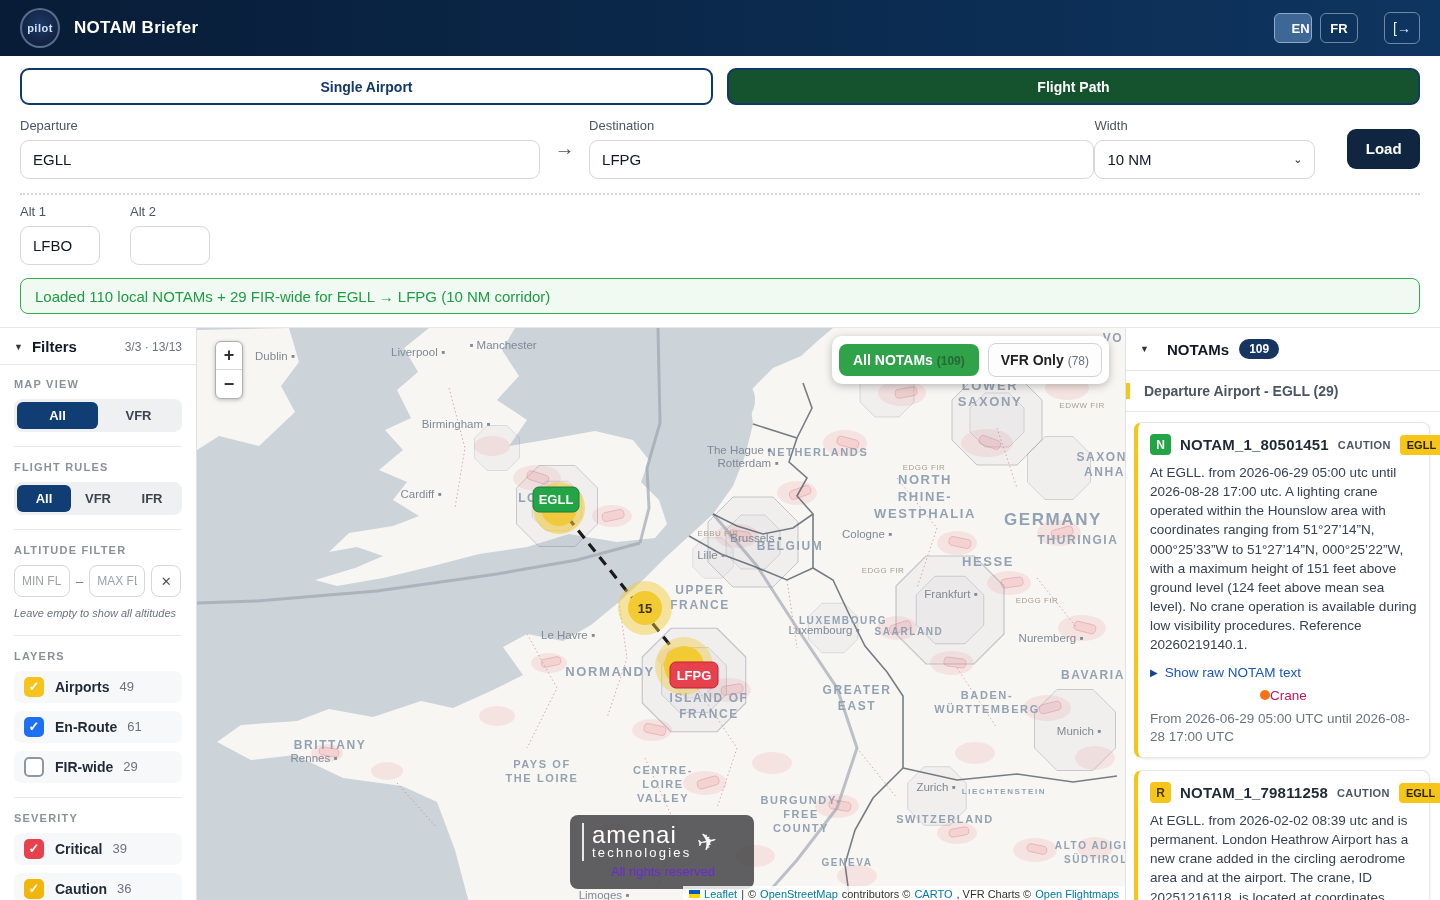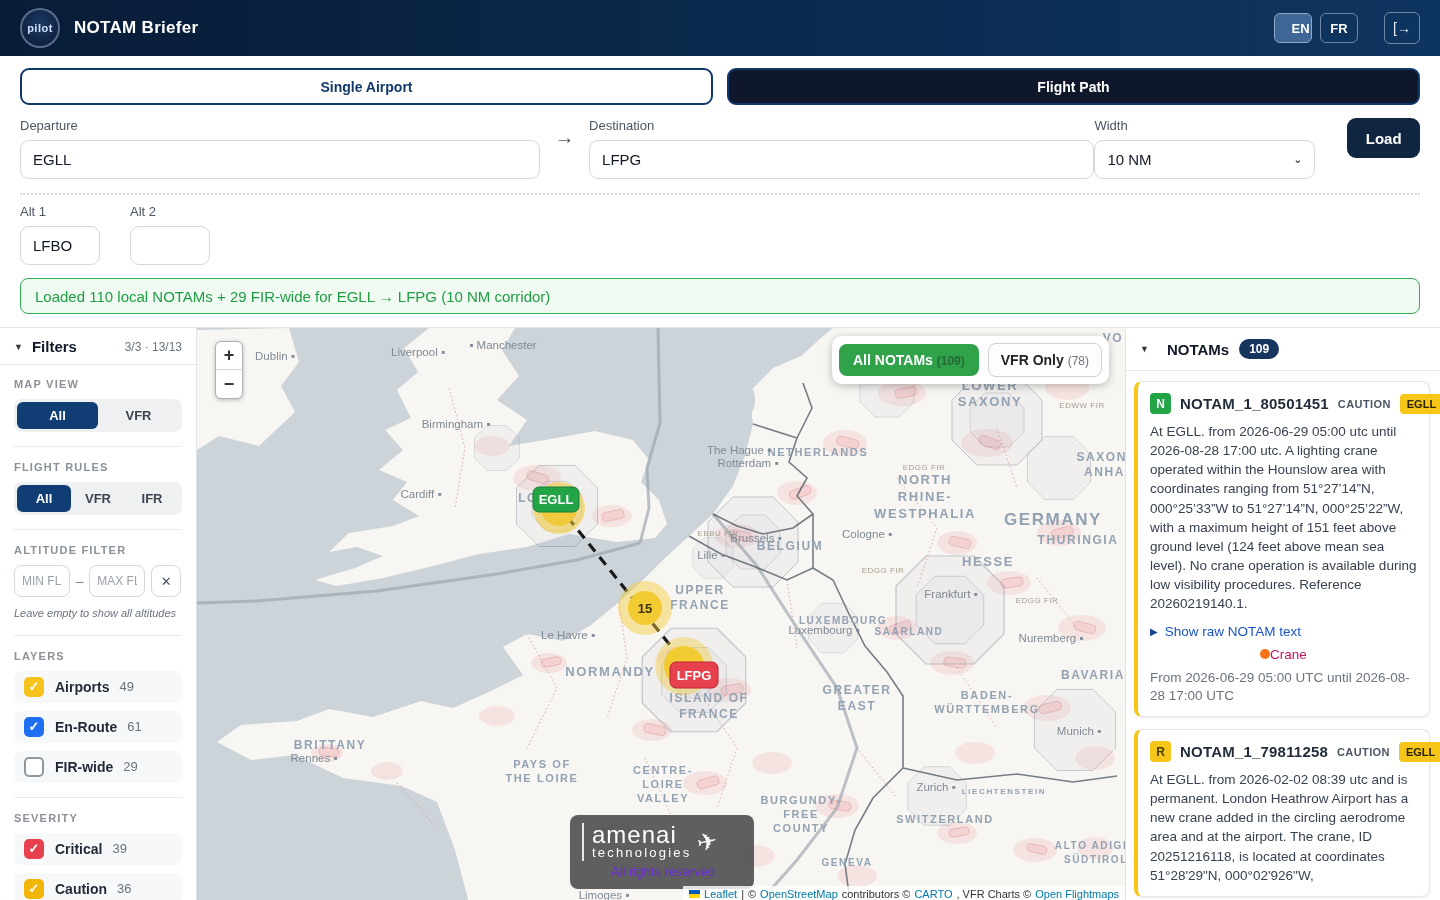--- a/index.html
+++ b/index.html
@@ -21,23 +21,23 @@
   .lang-fr { background:transparent; border:1px solid #6f87a8; }
   .logout-btn { width:36px; height:32px; margin-left:18px; border:1px solid #6f87a8; border-radius:6px;
     color:#e8eef7; display:flex; align-items:center; justify-content:center; font-size:14px; cursor:pointer; }
 
   
   .form-wrap { padding:12px 20px 0 20px; }
   .tabs-row { display:flex; gap:14px; }
   .tab { flex:1; height:37px; border-radius:9px; display:flex; align-items:center; justify-content:center;
     font-size:14px; font-weight:bold; cursor:pointer; }
   .tab-single { background:#fff; border:2px solid #11386b; color:#11386b; }
-  .tab-flight { background:#0f172a; border:2px solid #11386b; color:#fff; }
-
-  .fields-row { display:flex; margin-top:13px; align-items:flex-start; }
+  .tab-flight { background:#14532d; border:2px solid #11386b; color:#fff; }
+
+  .fields-row { display:flex; margin-top:13px; align-items:center; }
   .field-block { display:flex; flex-direction:column; }
   .field-label { font-size:13px; color:#4b5563; margin-bottom:7px; }
   .text-input { height:39px; border:1px solid #d4d8dc; border-radius:9px; padding:0 12px;
     font-size:15px; color:#111827; font-family:inherit; outline:none; background:#fff; }
   .arrow-cell { width:50px; height:39px; display:flex; align-items:center; justify-content:center;
     color:#555; font-size:20px; }
   .select-box { height:39px; border:1px solid #d4d8dc; border-radius:9px; padding:0 12px; width:221px;
     display:flex; align-items:center; justify-content:space-between; font-size:15px; color:#111827; cursor:pointer; background:#fff; }
   .select-chevron { font-size:11px; color:#222; }
   .load-btn { width:74px; height:40px; background:#0f2540; color:#fff; border:none; border-radius:9px;
@@ -541,20 +541,24 @@
       <a>Open Flightmaps</a>
     </div>
   </div>
 
   <div class="panel">
     <div class="panel-header">
       <span class="sb-caret">▼</span>
       <span class="panel-title">NOTAMs</span>
       <span class="count-pill">109</span>
     </div>
+    <div class="section-header">
+      <div class="section-bar"></div>
+      <div class="section-title">Departure Airport - EGLL (29)</div>
+    </div>
 
     <div class="cards-scroll">
 
       <div class="notam-card">
         <div class="card-head">
           <span class="type-badge" style="background:#23a447">N</span>
           <span class="card-id">NOTAM_1_80501451</span>
           <span class="card-sev">CAUTION</span>
           <span class="apt-badge">EGLL</span>
         </div>

